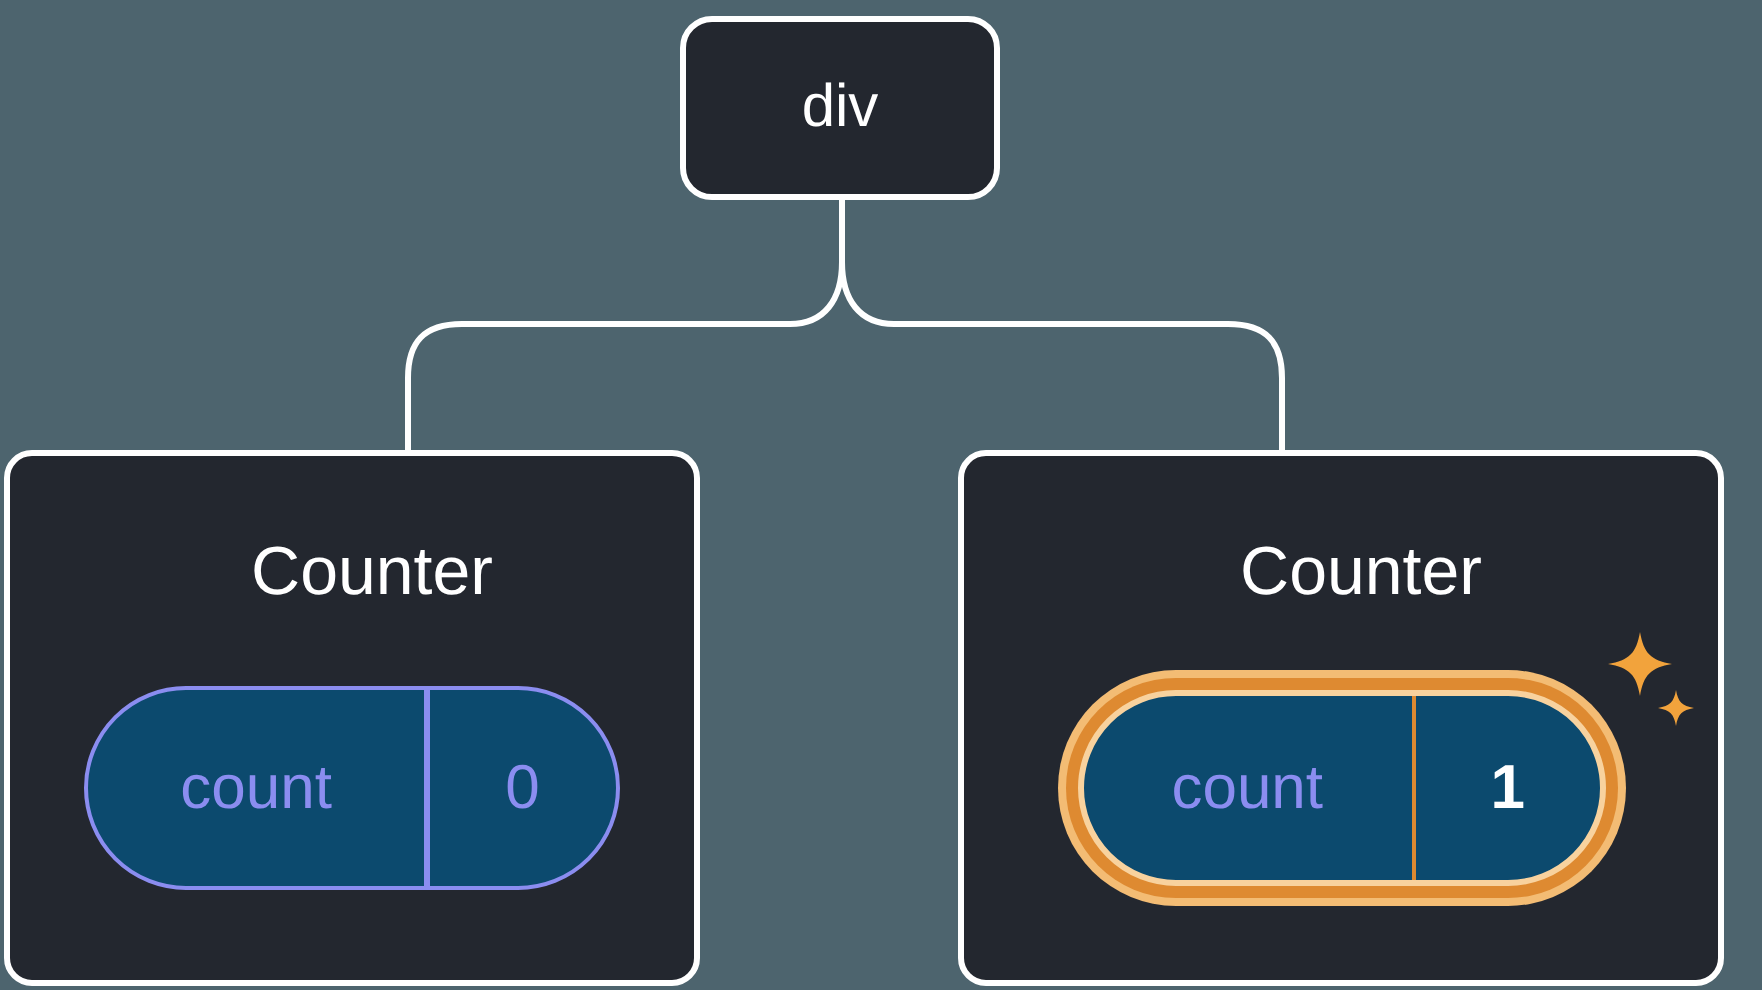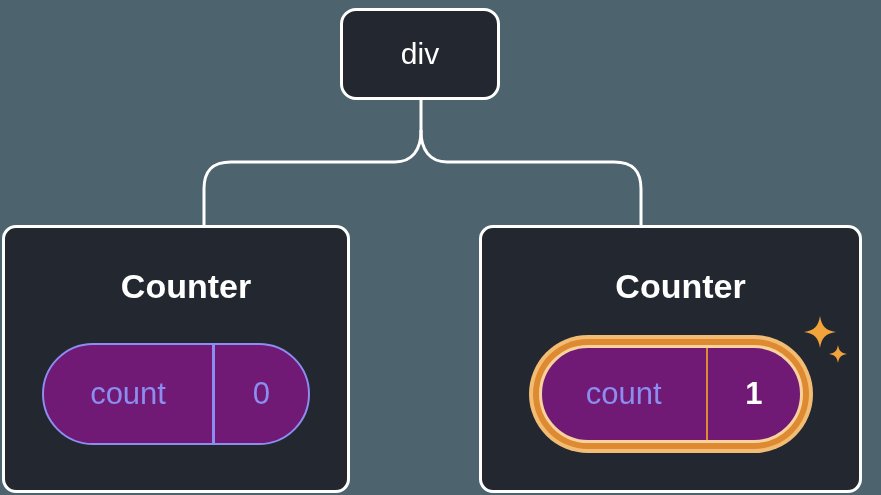--- a/index.html
+++ b/index.html
@@ -50,35 +50,35 @@
     display: flex;
     flex-direction: column;
     align-items: center;
   }
   .card-left  { left: 2px;   width: 348px; }
   .card-right { left: 479px; width: 383px; }
   .card-title {
     margin-top: 40px;
     color: #ffffff;
     font-size: 34px;
-    font-weight: 700;
+    font-weight: 400;
     line-height: 1.1;
     margin-left: 20px;
   }
   .state-pill {
     margin-top: 38px;
     width: 268px;
     height: 102px;
     border: 2.5px solid #8b8df0;
     border-radius: 60px;
     box-sizing: border-box;
     display: flex;
     align-items: stretch;
     overflow: hidden;
-    background: #701a75;
+    background: #0c4a6e;
   }
   .state-pill .state-key {
     flex: 1.8;
     display: flex;
     align-items: center;
     justify-content: center;
     color: #8b8df0;
     font-size: 31px;
   }
   .state-pill .pill-divider {

